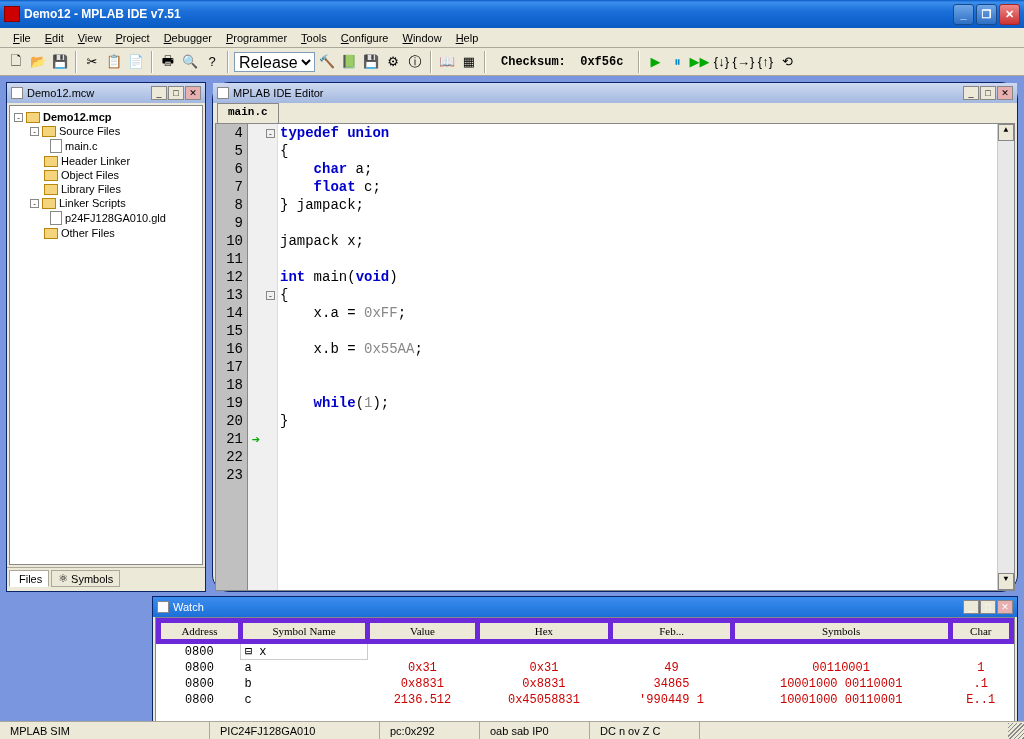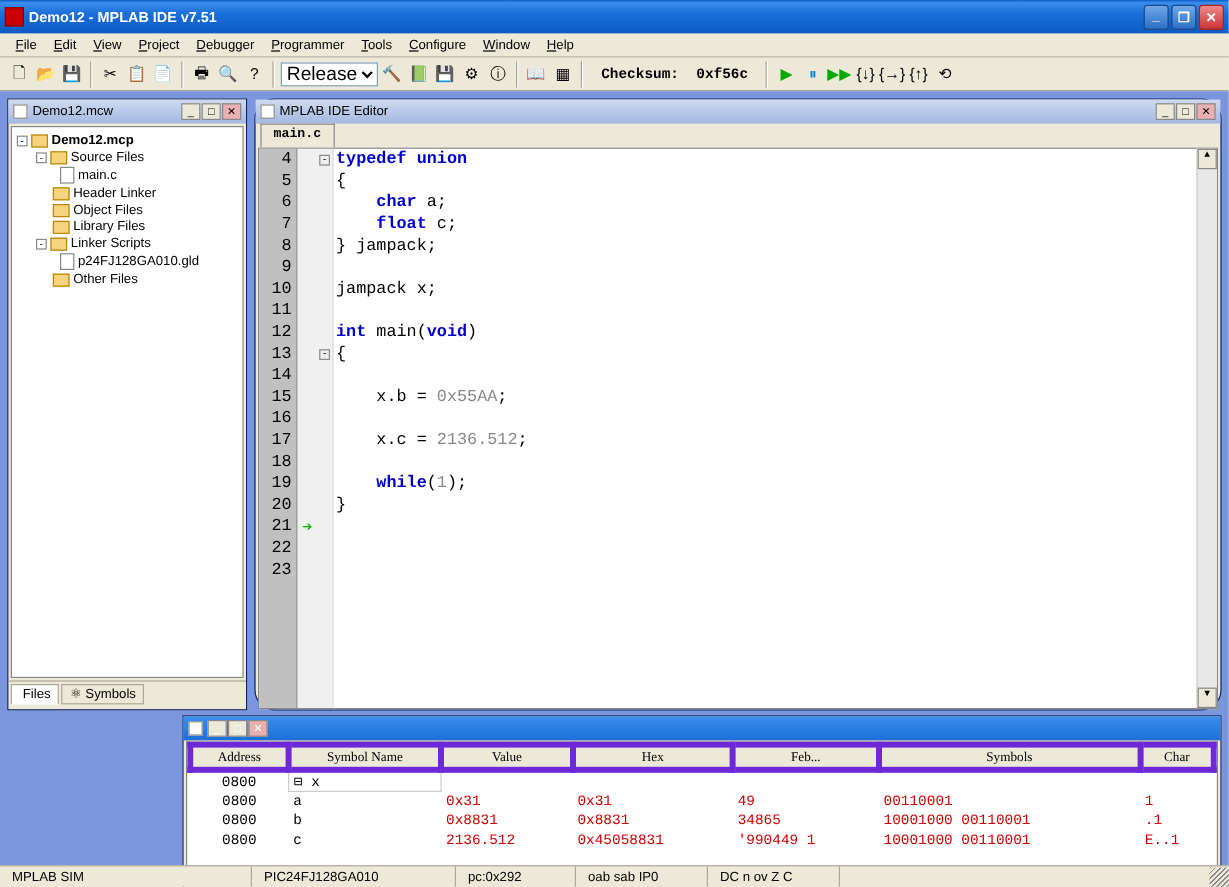--- a/index.html
+++ b/index.html
@@ -262,21 +262,21 @@
   background: #ece9d8;
   border: 5px solid #6d28d9;
   font-weight: normal;
   font-family: Tahoma;
   font-size: 11px;
   padding: 2px 4px;
   text-align: center;
 }
 .watch-table td {
   padding: 0 4px;
-  text-align: left;
+  text-align: center;
   color: #c00;
   height: 16px;
 }
 .watch-table td.sym { text-align: left; color: #000; font-family: 'Courier New', monospace; }
 .watch-table td.addr { text-align: center; color: #000; }
 .watch-table tr.root td { color: #000; background: #fff; }
 .watch-table tr.root td.sym { background: #fff; border: 1px solid #ccc; }
 
 
 .statusbar {
@@ -523,40 +523,41 @@
           <div class="line"><span class="kw">typedef</span> <span class="kw">union</span></div>
           <div class="line">{</div>
           <div class="line">    <span class="kw">char</span> a;</div>
           <div class="line">    <span class="kw">float</span> c;</div>
           <div class="line">} jampack;</div>
           <div class="line"></div>
           <div class="line">jampack x;</div>
           <div class="line"></div>
           <div class="line"><span class="kw">int</span> main(<span class="kw">void</span>)</div>
           <div class="line">{</div>
+          <div class="line">    x.a = <span class="num">0xFF</span>;</div>
           <div class="line"></div>
           <div class="line">    x.b = <span class="num">0x55AA</span>;</div>
           <div class="line"></div>
-          <div class="line">    x.c = <span class="num">2136.512</span>;</div>
           <div class="line"></div>
           <div class="line">    <span class="kw">while</span>(<span class="num">1</span>);</div>
           <div class="line">}</div>
           <div class="line"></div>
         </div>
       <div class="vscroll">
         <div class="sb-btn">▲</div>
         <div class="sb-track"></div>
         <div class="sb-btn">▼</div>
       </div>
     </div>
   </div>
 
   <div class="inner-window watch-win">
     <div class="inner-title active">
       <div class="it-icon"></div>
+      <div class="it-text">Watch</div>
       <div class="it-btns">
         <div class="it-btn">_</div>
         <div class="it-btn">□</div>
         <div class="it-btn close">✕</div>
       </div>
     </div>
     <div class="watch-table-wrap">
       <table class="watch-table">
         <thead>
             <tr id="watch-head">

